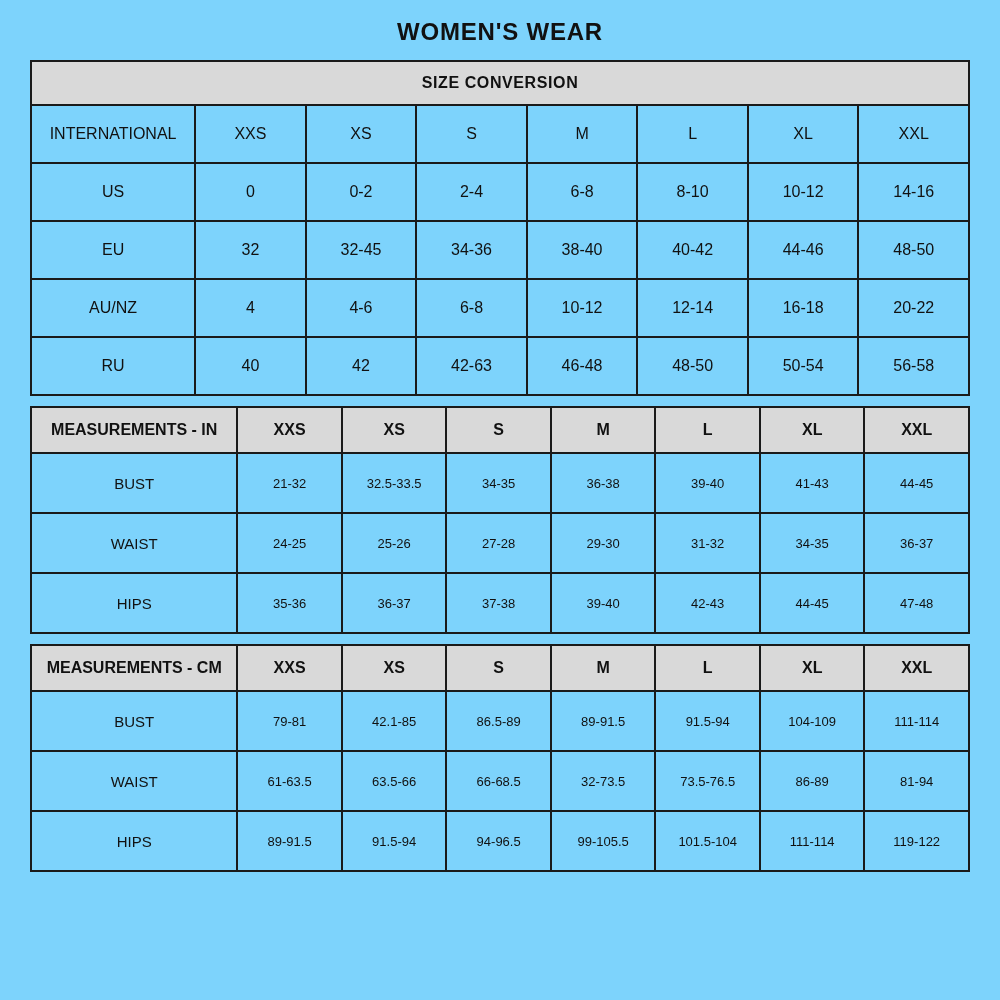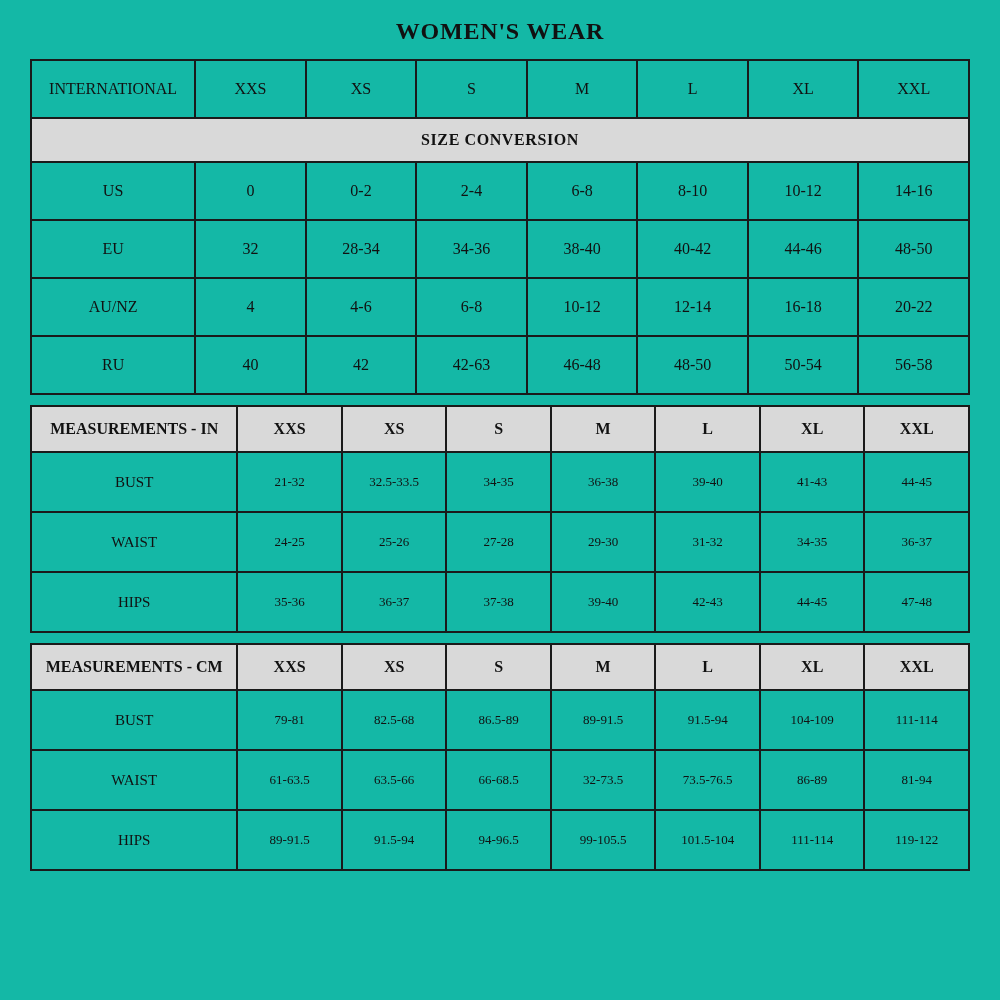--- a/index.html
+++ b/index.html
@@ -7,22 +7,21 @@
     padding: 0;
     background: #ffffff;
     font-family: "Liberation Sans", sans-serif;
     color: #111111;
   }
   .page {
     width: 1000px;
     height: 1000px;
     box-sizing: border-box;
     padding: 10px 30px 0 30px;
-    background: #14b8a6;
-    font-family: Liberation Serif, serif;
+    background: #7dd3fc;
   }
   .page-title {
     text-align: center;
     font-size: 24px;
     font-weight: 700;
     letter-spacing: 0.8px;
     margin: 8px 0 14px 0;
   }
   table.tbl {
     width: 100%;
@@ -71,46 +70,46 @@
         <col>
         <col>
         <col>
         <col>
         <col>
         <col>
         <col>
       </colgroup>
     <tbody>
         <tr>
+      <td colspan="8" class="banner">SIZE CONVERSION</td>
+    </tr>
+    <tr>
       <td>INTERNATIONAL</td>
       <td>XXS</td>
       <td>XS</td>
       <td>S</td>
       <td>M</td>
       <td>L</td>
       <td>XL</td>
       <td>XXL</td>
     </tr>
     <tr>
-      <td colspan="8" class="banner">SIZE CONVERSION</td>
-    </tr>
-    <tr>
       <td>US</td>
       <td>0</td>
       <td>0-2</td>
       <td>2-4</td>
       <td>6-8</td>
       <td>8-10</td>
       <td>10-12</td>
       <td>14-16</td>
     </tr>
     <tr>
       <td>EU</td>
       <td>32</td>
-      <td>28-34</td>
+      <td>32-45</td>
       <td>34-36</td>
       <td>38-40</td>
       <td>40-42</td>
       <td>44-46</td>
       <td>48-50</td>
     </tr>
     <tr>
       <td>AU/NZ</td>
       <td>4</td>
       <td>4-6</td>
@@ -206,21 +205,21 @@
       <td>XS</td>
       <td>S</td>
       <td>M</td>
       <td>L</td>
       <td>XL</td>
       <td>XXL</td>
     </tr>
     <tr>
       <td class="rowlabel">BUST</td>
       <td>79-81</td>
-      <td>82.5-68</td>
+      <td>42.1-85</td>
       <td>86.5-89</td>
       <td>89-91.5</td>
       <td>91.5-94</td>
       <td>104-109</td>
       <td>111-114</td>
     </tr>
     <tr>
       <td class="rowlabel">WAIST</td>
       <td>61-63.5</td>
       <td>63.5-66</td>

